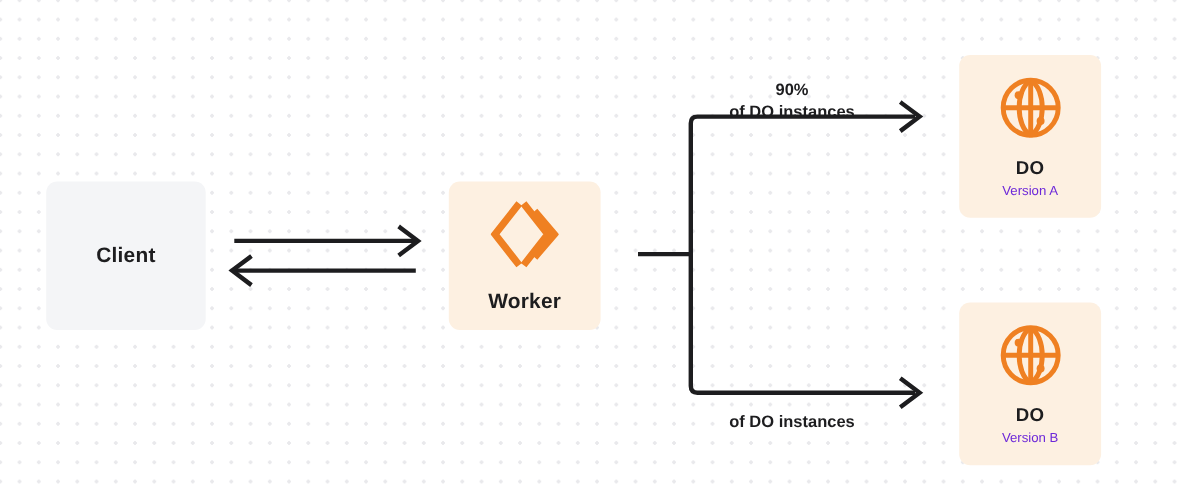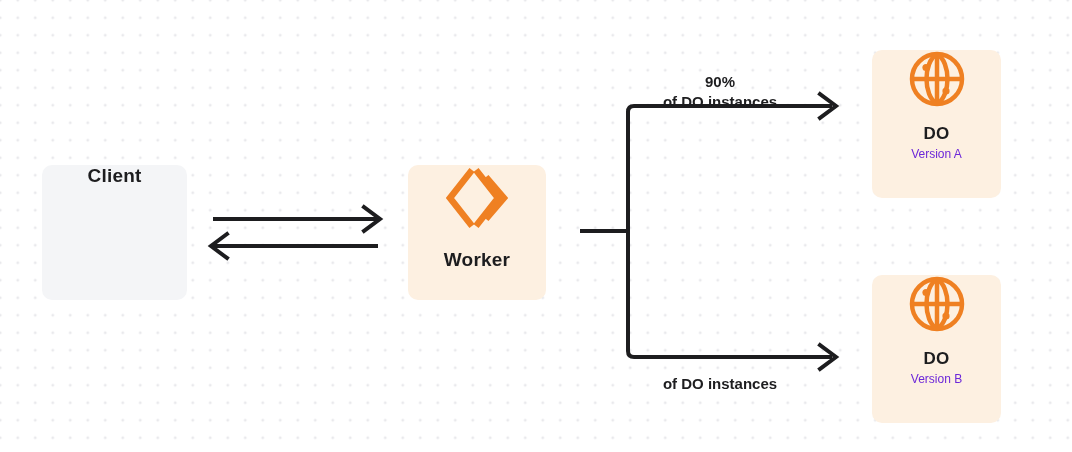--- a/index.html
+++ b/index.html
@@ -30,20 +30,21 @@
     pointer-events: none;
   }
 
   .node {
     position: absolute;
     box-sizing: border-box;
     border-radius: 10px;
     display: flex;
     flex-direction: column;
     align-items: center;
+    justify-content: center;
   }
 
   .node-client {
     left: 42px;
     top: 165px;
     width: 145px;
     height: 135px;
     background: #f4f5f7;
   }
   .node-client .node-title {

